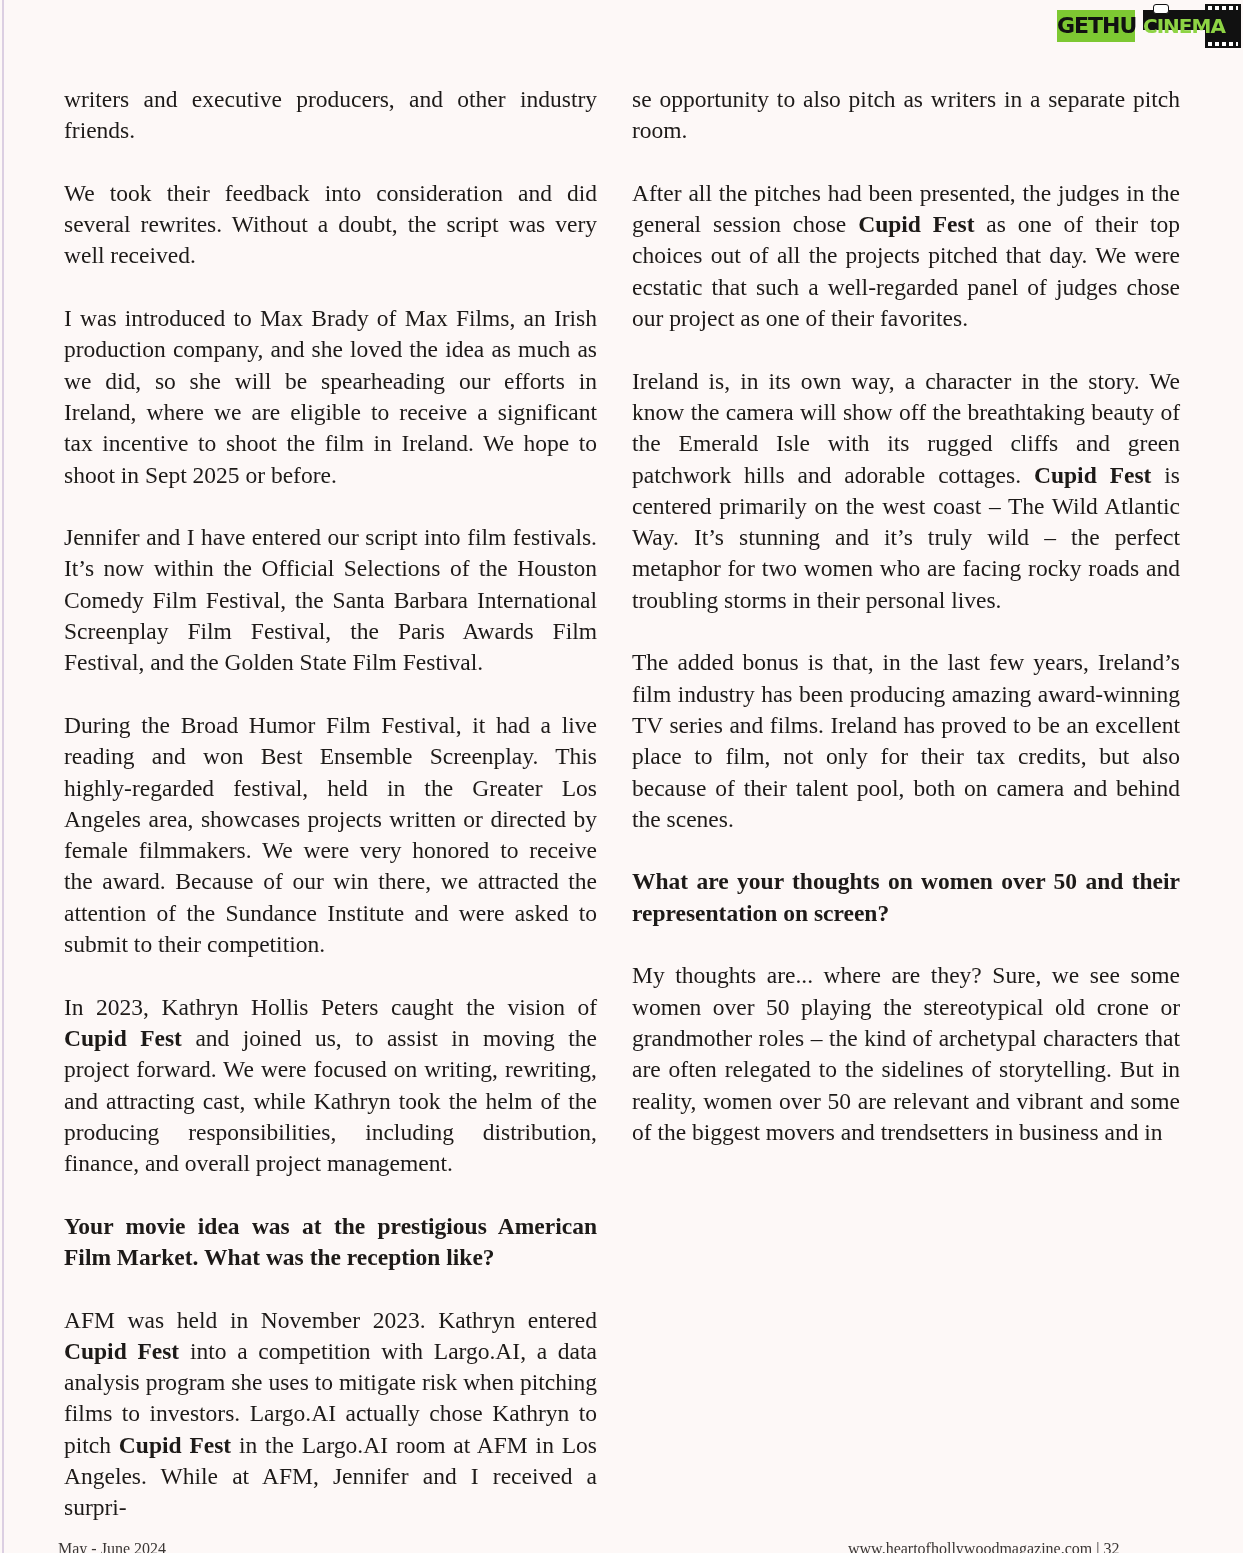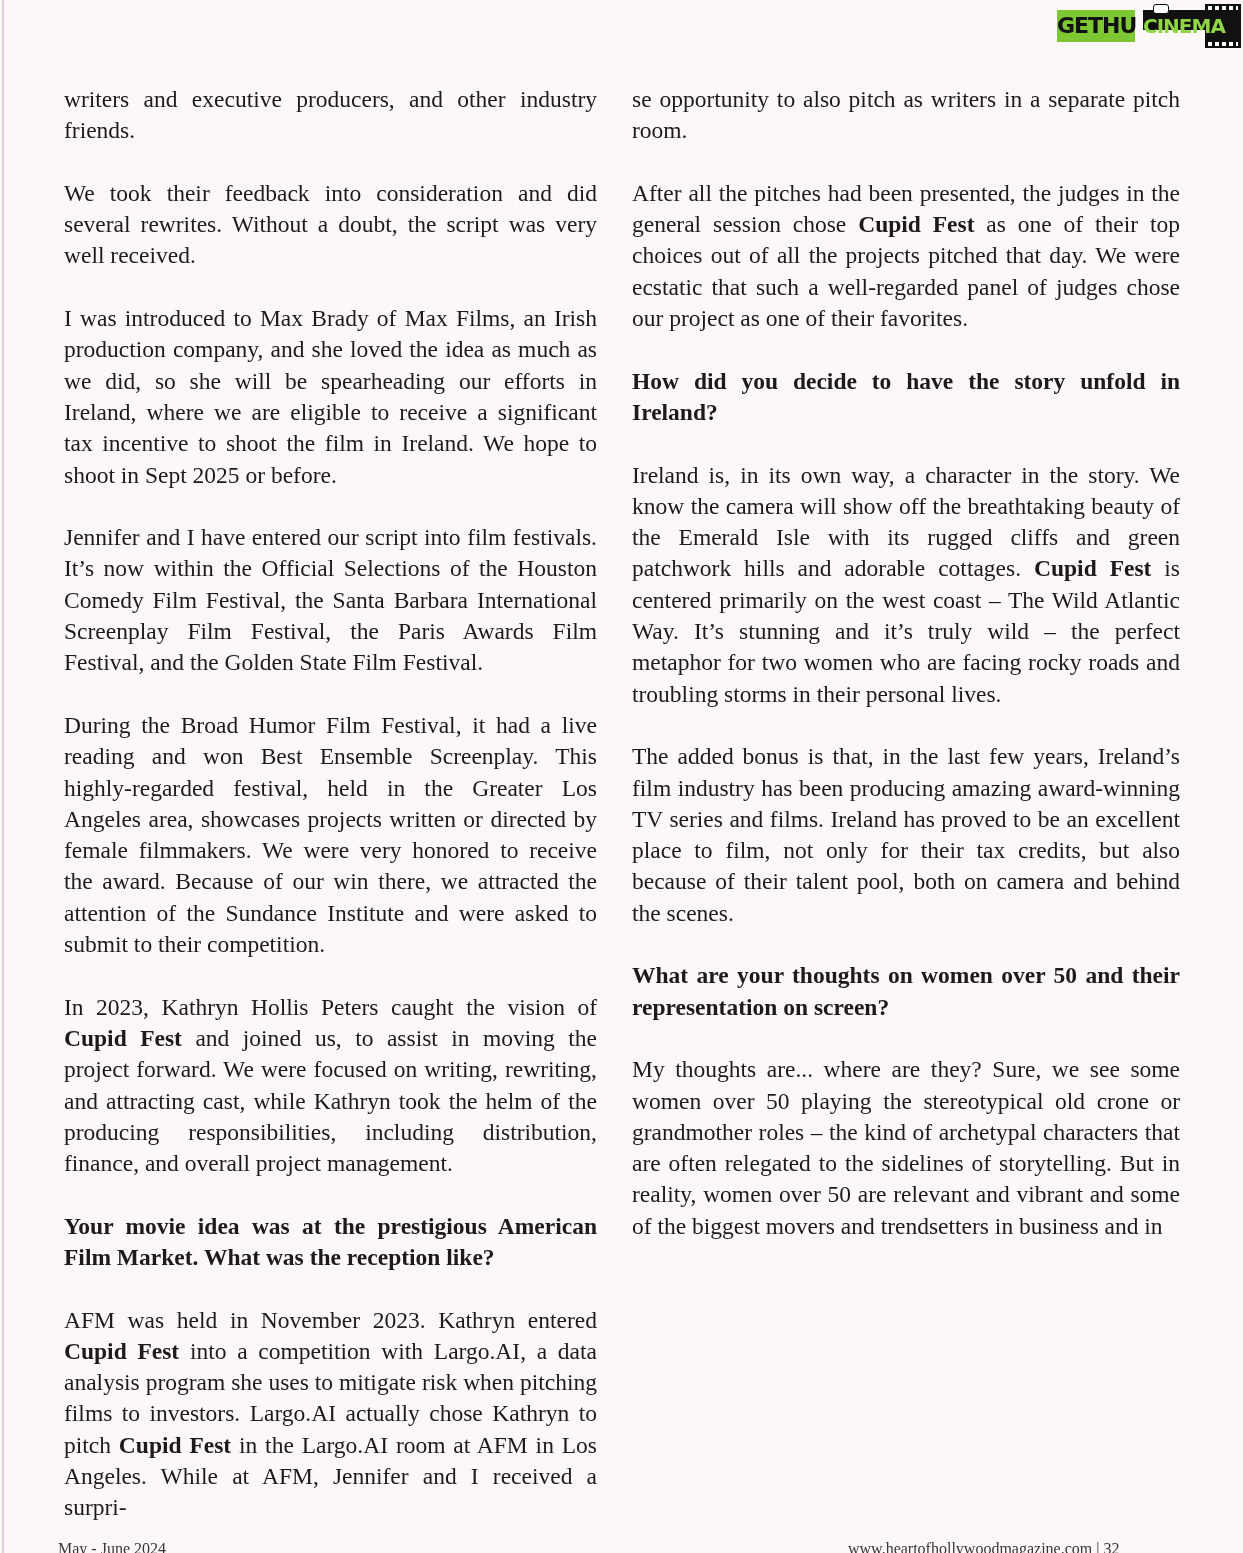--- a/index.html
+++ b/index.html
@@ -77,21 +77,20 @@
   <p>Jennifer and I have entered our script into film festivals. It’s now within the Official Selections of the Houston Comedy Film Festival, the Santa Barbara International Screenplay Film Festival, the Paris Awards Film Festival, and the Golden State Film Festival.</p>
   <p>During the Broad Humor Film Festival, it had a live reading and won Best Ensemble Screenplay. This highly-regarded festival, held in the Greater Los Angeles area, showcases projects written or directed by female filmmakers. We were very honored to receive the award. Because of our win there, we attracted the attention of the Sundance Institute and were asked to submit to their competition.</p>
   <p><span>In 2023, Kathryn Hollis Peters caught the vision of </span><b>Cupid Fest</b><span> and joined us, to assist in moving the project forward. We were focused on writing, rewriting, and attracting cast, while Kathryn took the helm of the producing responsibilities, including distribution, finance, and overall project management.</span></p>
   <p class="q">Your movie idea was at the prestigious American Film Market. What was the reception like?</p>
   <p><span>AFM was held in November 2023. Kathryn entered </span><b>Cupid Fest</b><span> into a competition with Largo.AI, a data analysis program she uses to mitigate risk when pitching films to investors. Largo.AI actually chose Kathryn to pitch </span><b>Cupid Fest</b><span> in the Largo.AI room at AFM in Los Angeles. While at AFM, Jennifer and I received a surpri-</span></p>
 </div>
 
 <div class="col right">
   <p>se opportunity to also pitch as writers in a separate pitch room.</p>
   <p><span>After all the pitches had been presented, the judges in the general session chose </span><b>Cupid Fest</b><span> as one of their top choices out of all the projects pitched that day. We were ecstatic that such a well-regarded panel of judges chose our project as one of their favorites.</span></p>
-  <p class="q">How did you decide to have the story unfold in Ireland?</p>
   <p><span>Ireland is, in its own way, a character in the story. We know the camera will show off the breathtaking beauty of the Emerald Isle with its rugged cliffs and green patchwork hills and adorable cottages. </span><b>Cupid Fest</b><span> is centered primarily on the west coast – The Wild Atlantic Way. It’s stunning and it’s truly wild – the perfect metaphor for two women who are facing rocky roads and troubling storms in their personal lives.</span></p>
   <p>The added bonus is that, in the last few years, Ireland’s film industry has been producing amazing award-winning TV series and films. Ireland has proved to be an excellent place to film, not only for their tax credits, but also because of their talent pool, both on camera and behind the scenes.</p>
   <p class="q">What are your thoughts on women over 50 and their representation on screen?</p>
   <p>My thoughts are... where are they? Sure, we see some women over 50 playing the stereotypical old crone or grandmother roles – the kind of archetypal characters that are often relegated to the sidelines of storytelling. But in reality, women over 50 are relevant and vibrant and some of the biggest movers and trendsetters in business and in</p>
 </div>
 
 <div class="footer left">May - June 2024</div>
 <div class="footer right">www.heartofhollywoodmagazine.com | 32</div>
 
 </body></html>

